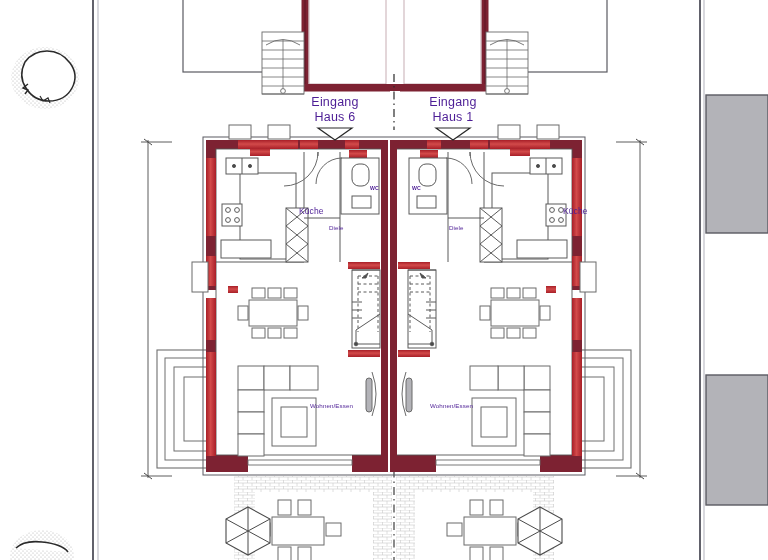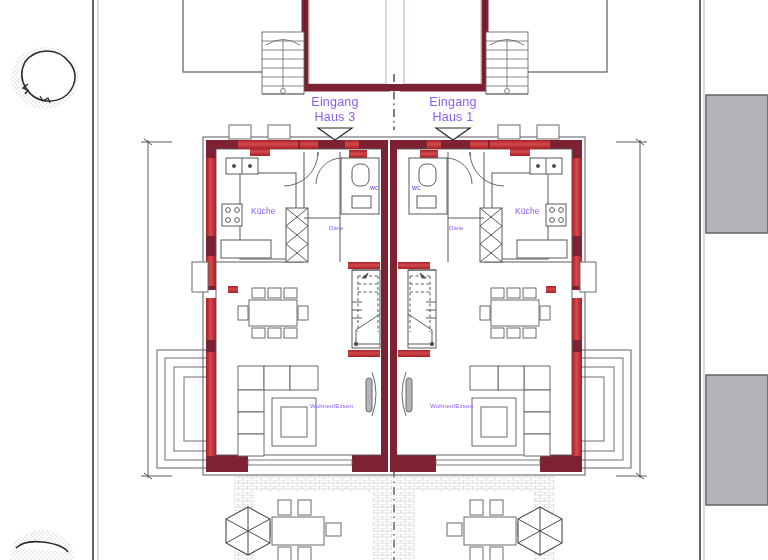--- a/index.html
+++ b/index.html
@@ -3,23 +3,23 @@
 <meta charset="utf-8">
 <title>Grundriss</title>
 <style>
   html,body{margin:0;padding:0;background:#ffffff;}
   body{
     font-family:"Liberation Sans", sans-serif;
     width:768px;height:560px;overflow:hidden;
   }
   #plan-root{position:relative;width:768px;height:560px;background:#ffffff;}
   #plan-svg{position:absolute;left:0;top:0;width:768px;height:560px;display:block;}
-  .lbl{position:absolute;color:#8b5cf6;white-space:nowrap;}
+  .lbl{position:absolute;color:#4c1d95;white-space:nowrap;}
   .lbl-entry{font-size:12.5px;text-align:center;line-height:15px;letter-spacing:.2px;}
-  .lbl-room{font-size:8.5px;letter-spacing:.1px;}
+  .lbl-room{font-size:8.5px;letter-spacing:.1px;margin-left:48px;}
   .lbl-room-sm{font-size:6.2px;letter-spacing:.1px;}
   .lbl-wc{font-size:5.2px;font-weight:bold;letter-spacing:.2px;}
 </style>
 </head>
 <body>
 
 <div id="plan-root">
 
   <svg id="plan-svg" viewBox="0 0 768 560" xmlns="http://www.w3.org/2000/svg">
     <defs>
@@ -409,21 +409,21 @@
     <g stroke="#6a6a6a" stroke-width="1" fill="#ffffff">
       <path d="M372 372 q8 22 0 44"></path>
       <rect x="366" y="378" width="6" height="34" rx="3" fill="#b3b3b8"></rect>
       <path d="M406 372 q-8 22 0 44"></path>
       <rect x="406" y="378" width="6" height="34" rx="3" fill="#b3b3b8"></rect>
     </g>
   </svg>
 
   <div class="lbl lbl-entry" style="left:303px;top:95px;width:64px;">
     <div>Eingang</div>
-    <div>Haus 3</div>
+    <div>Haus 6</div>
   </div>
 
   <div class="lbl lbl-entry" style="left:421px;top:95px;width:64px;">
     <div>Eingang</div>
     <div>Haus 1</div>
   </div>
 
   <div class="lbl lbl-room" style="left:251px;top:206px;">Küche</div>
 
   <div class="lbl lbl-room-sm" style="left:329px;top:224px;">Diele</div>

